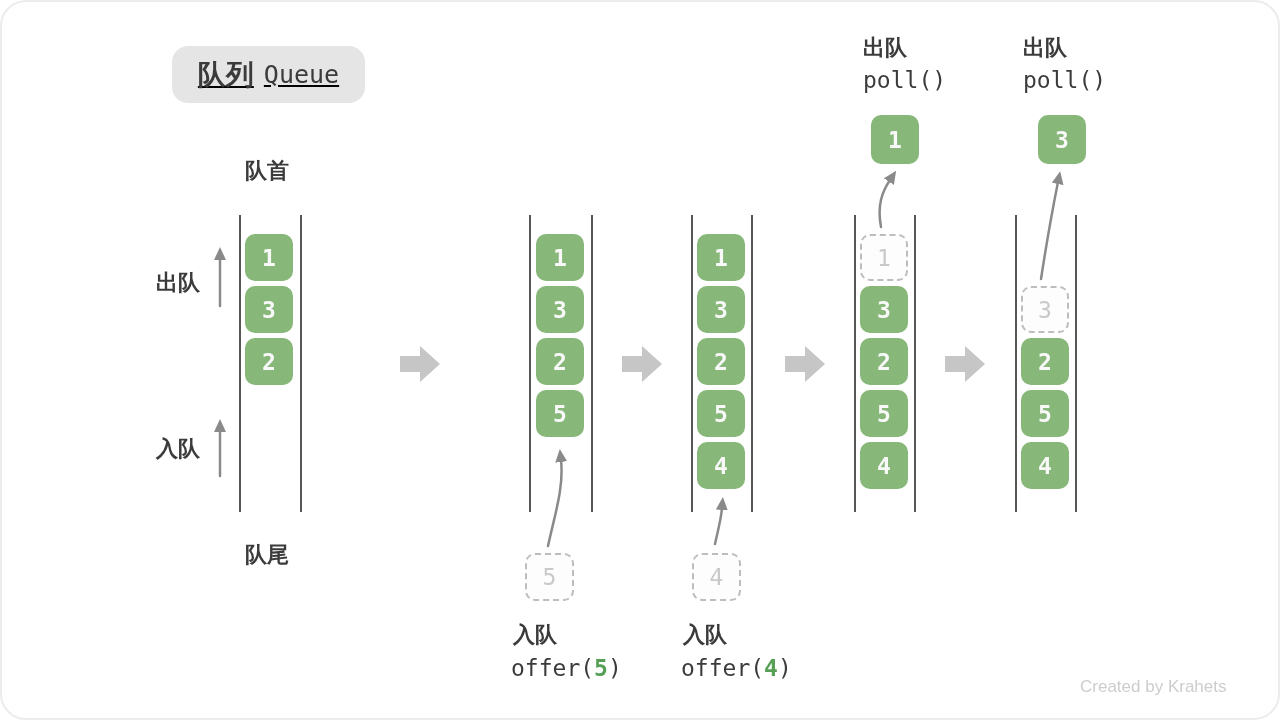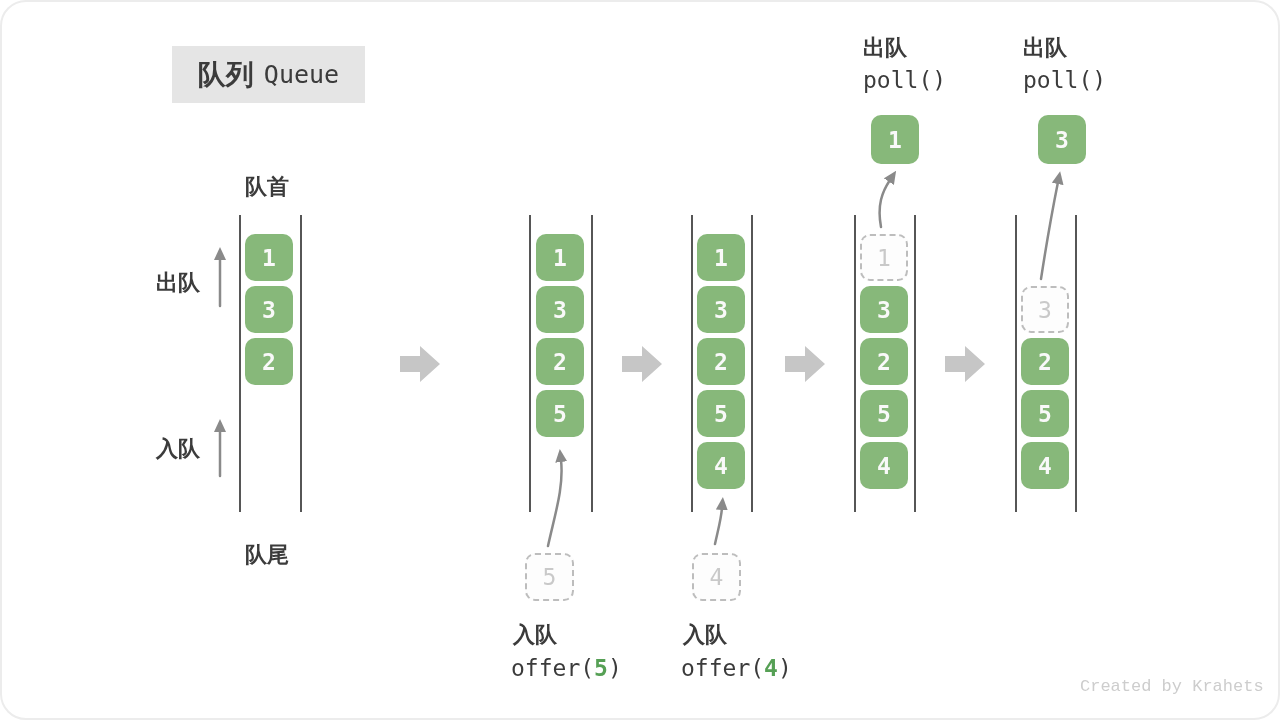--- a/index.html
+++ b/index.html
@@ -7,22 +7,22 @@
     position:relative;width:1280px;height:720px;background:#ffffff;
     border:2px solid #ececec;border-radius:26px;box-sizing:border-box;
     font-family:"Liberation Sans",sans-serif;overflow:hidden;
   }
   .zh{font-weight:600;font-size:22px;color:var(--text-dark,#3b3b3b);position:absolute;white-space:nowrap;}
   .code{font-family:"DejaVu Sans Mono",monospace;font-size:23px;font-weight:500;color:var(--text-dark,#3b3b3b);position:absolute;white-space:nowrap;}
   .code .arg{color:var(--accent-green,#56a055);font-weight:700;}
 
   .title-box{
     position:absolute;left:170px;top:44px;width:193px;height:57px;
-    background:var(--title-bg,#e5e5e5);border-radius:0;
-    display:flex;align-items:center;justify-content:center;gap:10px;
+    background:var(--title-bg,#e5e5e5);border-radius:16px;
+    display:flex;align-items:center;justify-content:center;gap:10px;text-decoration:underline;
   }
   .title-zh{font-weight:700;font-size:28px;color:var(--text-dark,#3b3b3b);}
   .title-en{font-family:"DejaVu Sans Mono",monospace;font-size:25px;color:var(--text-dark,#3b3b3b);}
 
   .wall{position:absolute;top:213px;width:1.5px;height:297px;background:var(--wall,#565656);}
 
   .qbox{
     position:absolute;width:48px;height:47px;border-radius:10px;
     background:var(--box-green,#87b87a);color:var(--box-text,#f9f9f9);
     display:flex;align-items:center;justify-content:center;
@@ -41,34 +41,34 @@
   .blockarrow{
     position:absolute;width:40px;height:36px;background:var(--block-arrow,#c6c6c6);
     clip-path:polygon(0% 28%,50% 28%,50% 0%,100% 50%,50% 100%,50% 72%,0% 72%);
   }
 
   #arrow-layer{position:absolute;left:0;top:0;width:1280px;height:720px;pointer-events:none;z-index:5;}
   .thin-arrow{stroke:var(--arrow-gray,#8a8a8a);stroke-width:2.5;fill:none;stroke-linecap:round;}
 
   .watermark{
     position:absolute;left:1078px;top:675px;
-    font-family:Liberation Mono, monospace;font-size:17px;color:var(--watermark,#cdcdcd);
+    font-family:Liberation Sans, sans-serif;font-size:17px;color:var(--watermark,#cdcdcd);
   }
 </style>
 </head>
 <body>
 
 <div id="canvas">
 
   <div class="title-box">
     <span class="title-zh">队列</span>
     <span class="title-en">Queue</span>
   </div>
 
-  <div class="zh" style="left:243px;top:170px;">队首</div>
+  <div class="zh" style="left:243px;top:154px;">队首</div>
   <div class="zh" style="left:243px;top:538px;">队尾</div>
   <div class="zh" style="left:154px;top:266px;">出队</div>
   <div class="zh" style="left:154px;top:432px;">入队</div>
 
   <div class="wall" style="left:237px;"></div>
   <div class="wall" style="left:298px;"></div>
   <div class="wall" style="left:527px;"></div>
   <div class="wall" style="left:589px;"></div>
   <div class="wall" style="left:689px;"></div>
   <div class="wall" style="left:749px;"></div>

